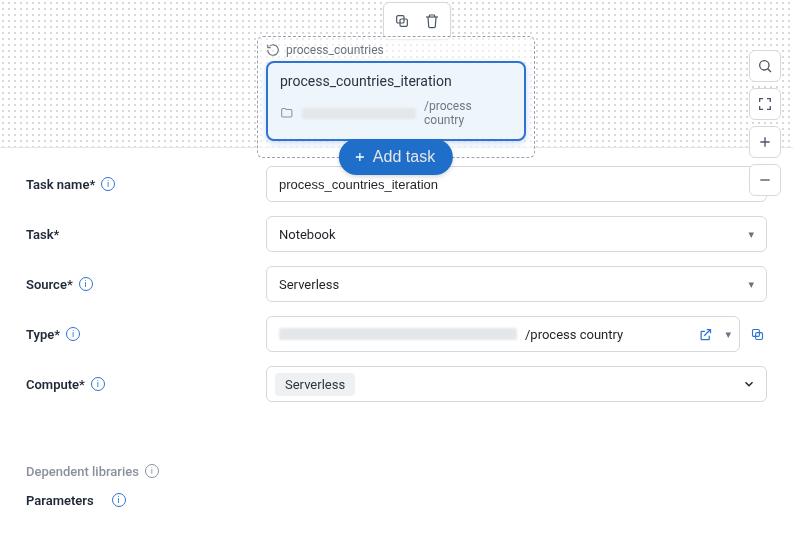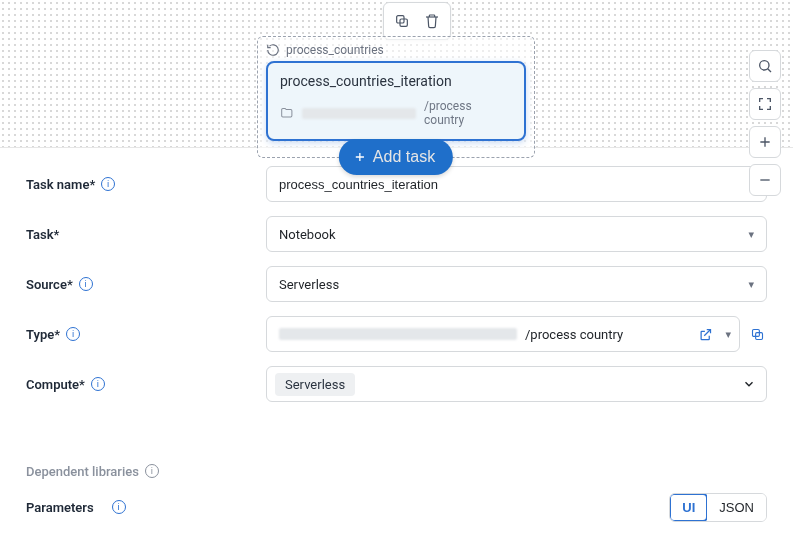--- a/index.html
+++ b/index.html
@@ -426,19 +426,15 @@
       <span>Dependent libraries</span>
       <span class="info-icon" style="border-color:#8a919d;color:#8a919d">i</span>
     </div>
   </div>
 
   <div class="form-row params-header">
     <div class="form-label" style="font-weight:600;gap:18px;">
       <span>Parameters</span>
       <span class="info-icon">i</span>
     </div>
-    <div class="params-toggle">
-      <button class="active">UI</button>
-      <button>JSON</button>
-    </div>
   </div>
 
 </div>
 
 </body></html>

